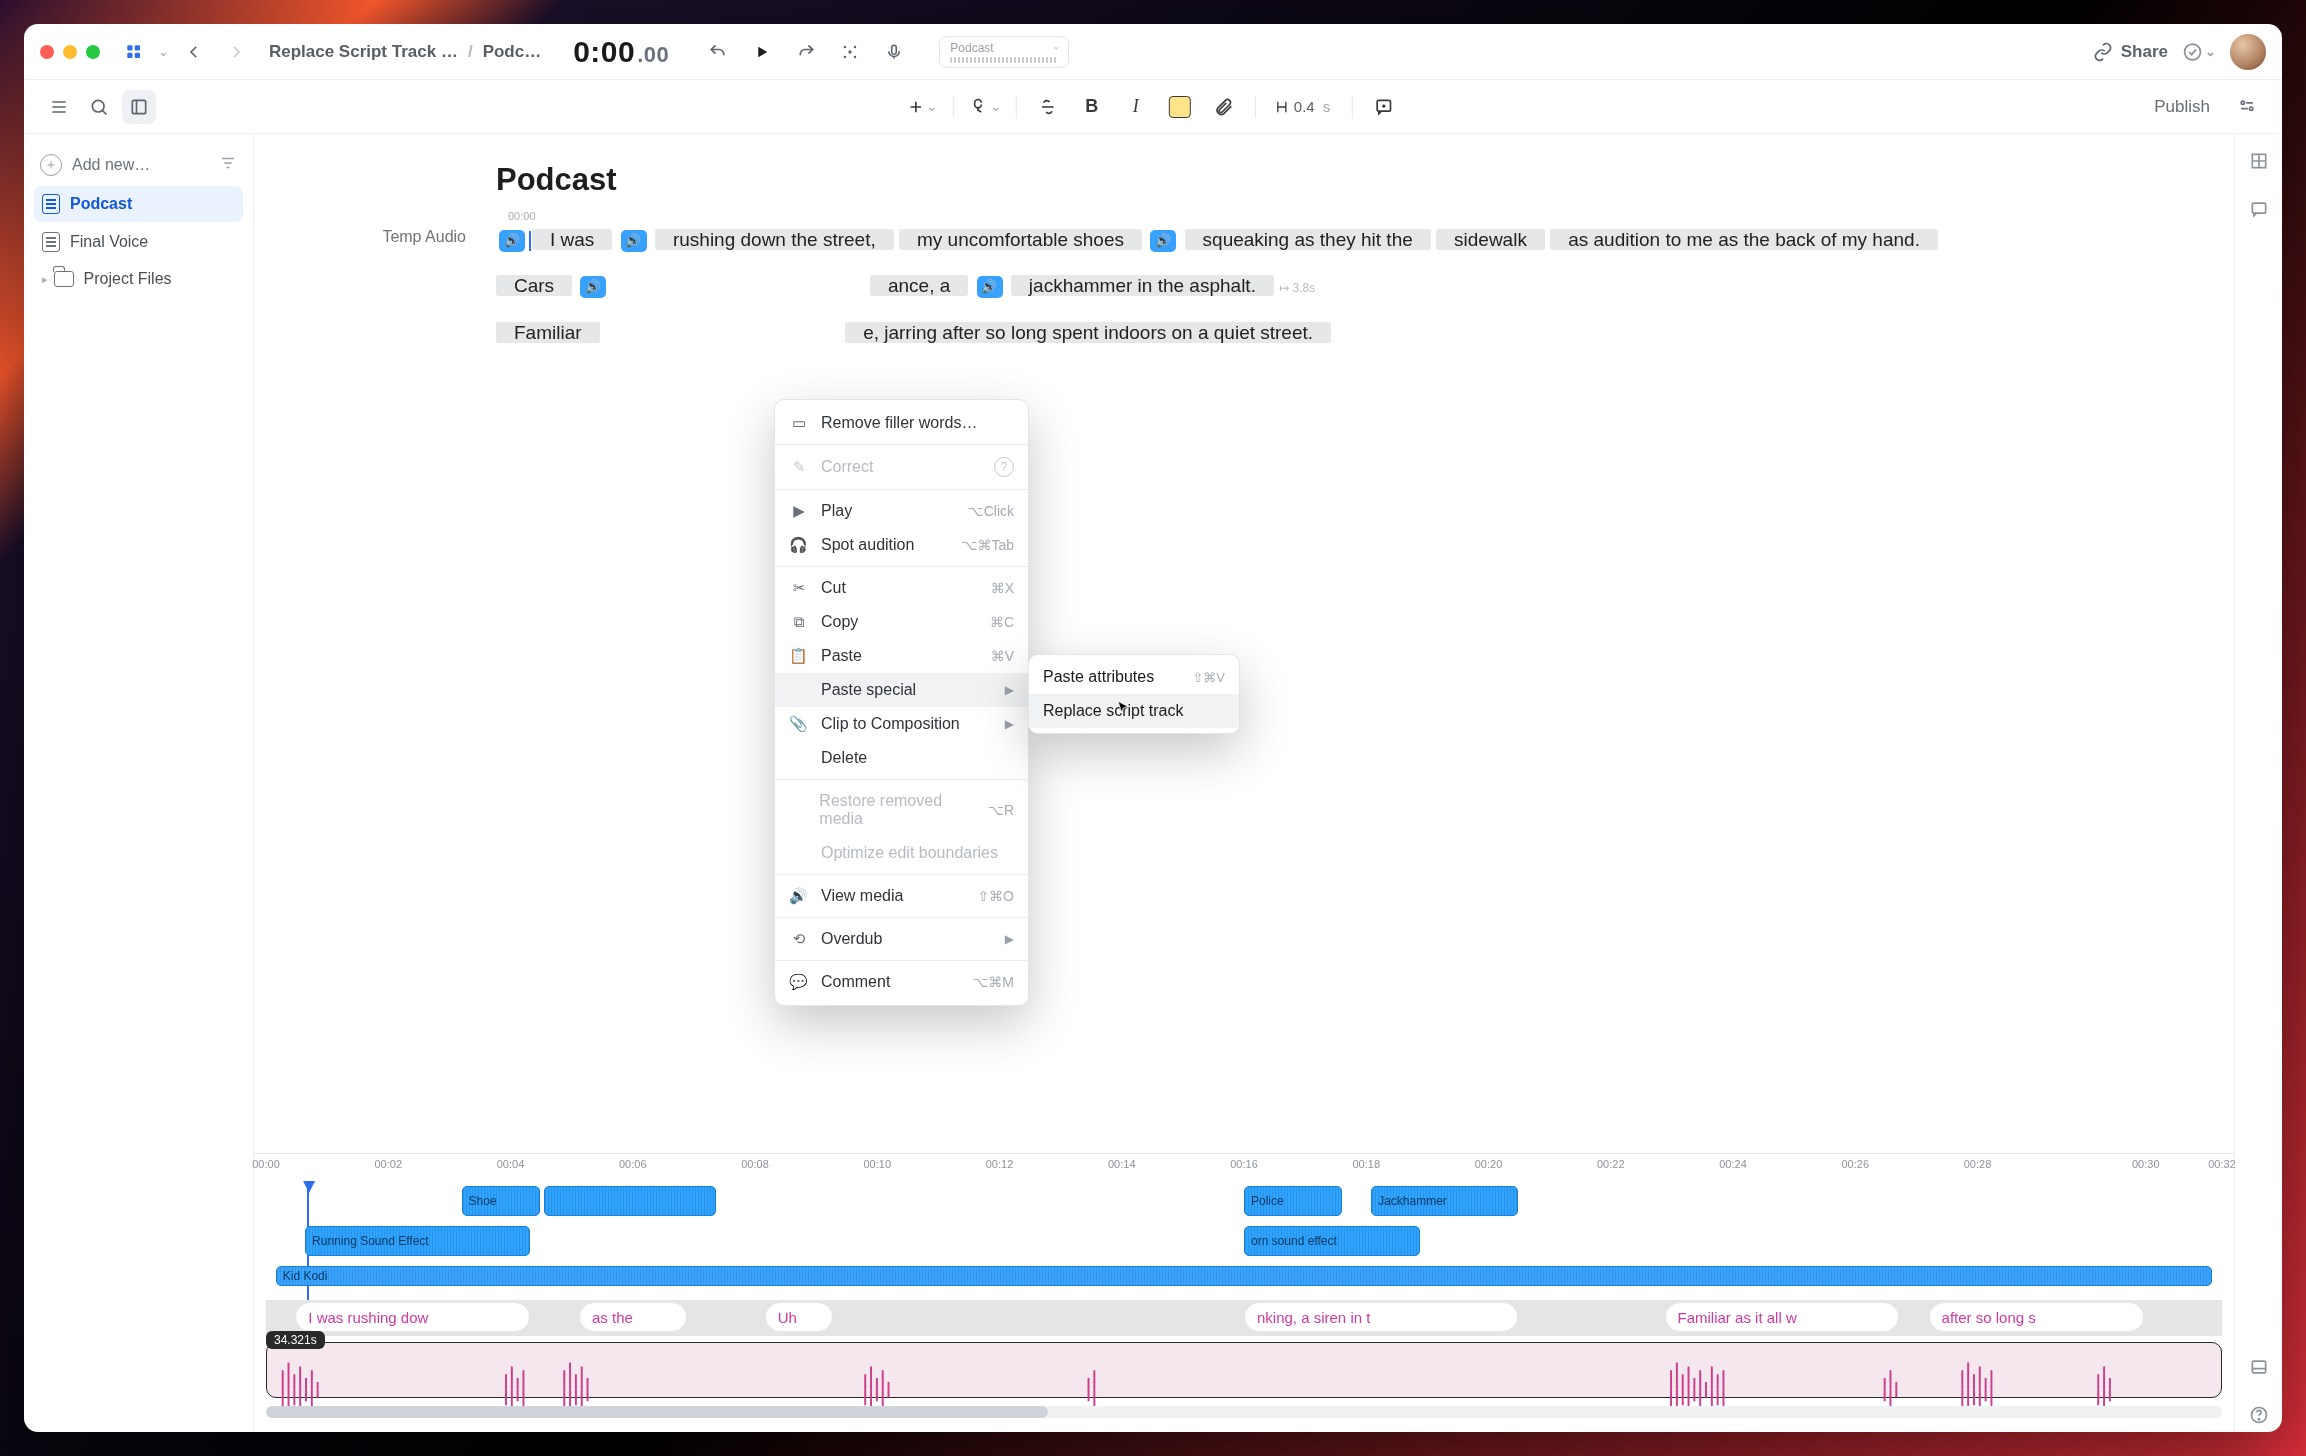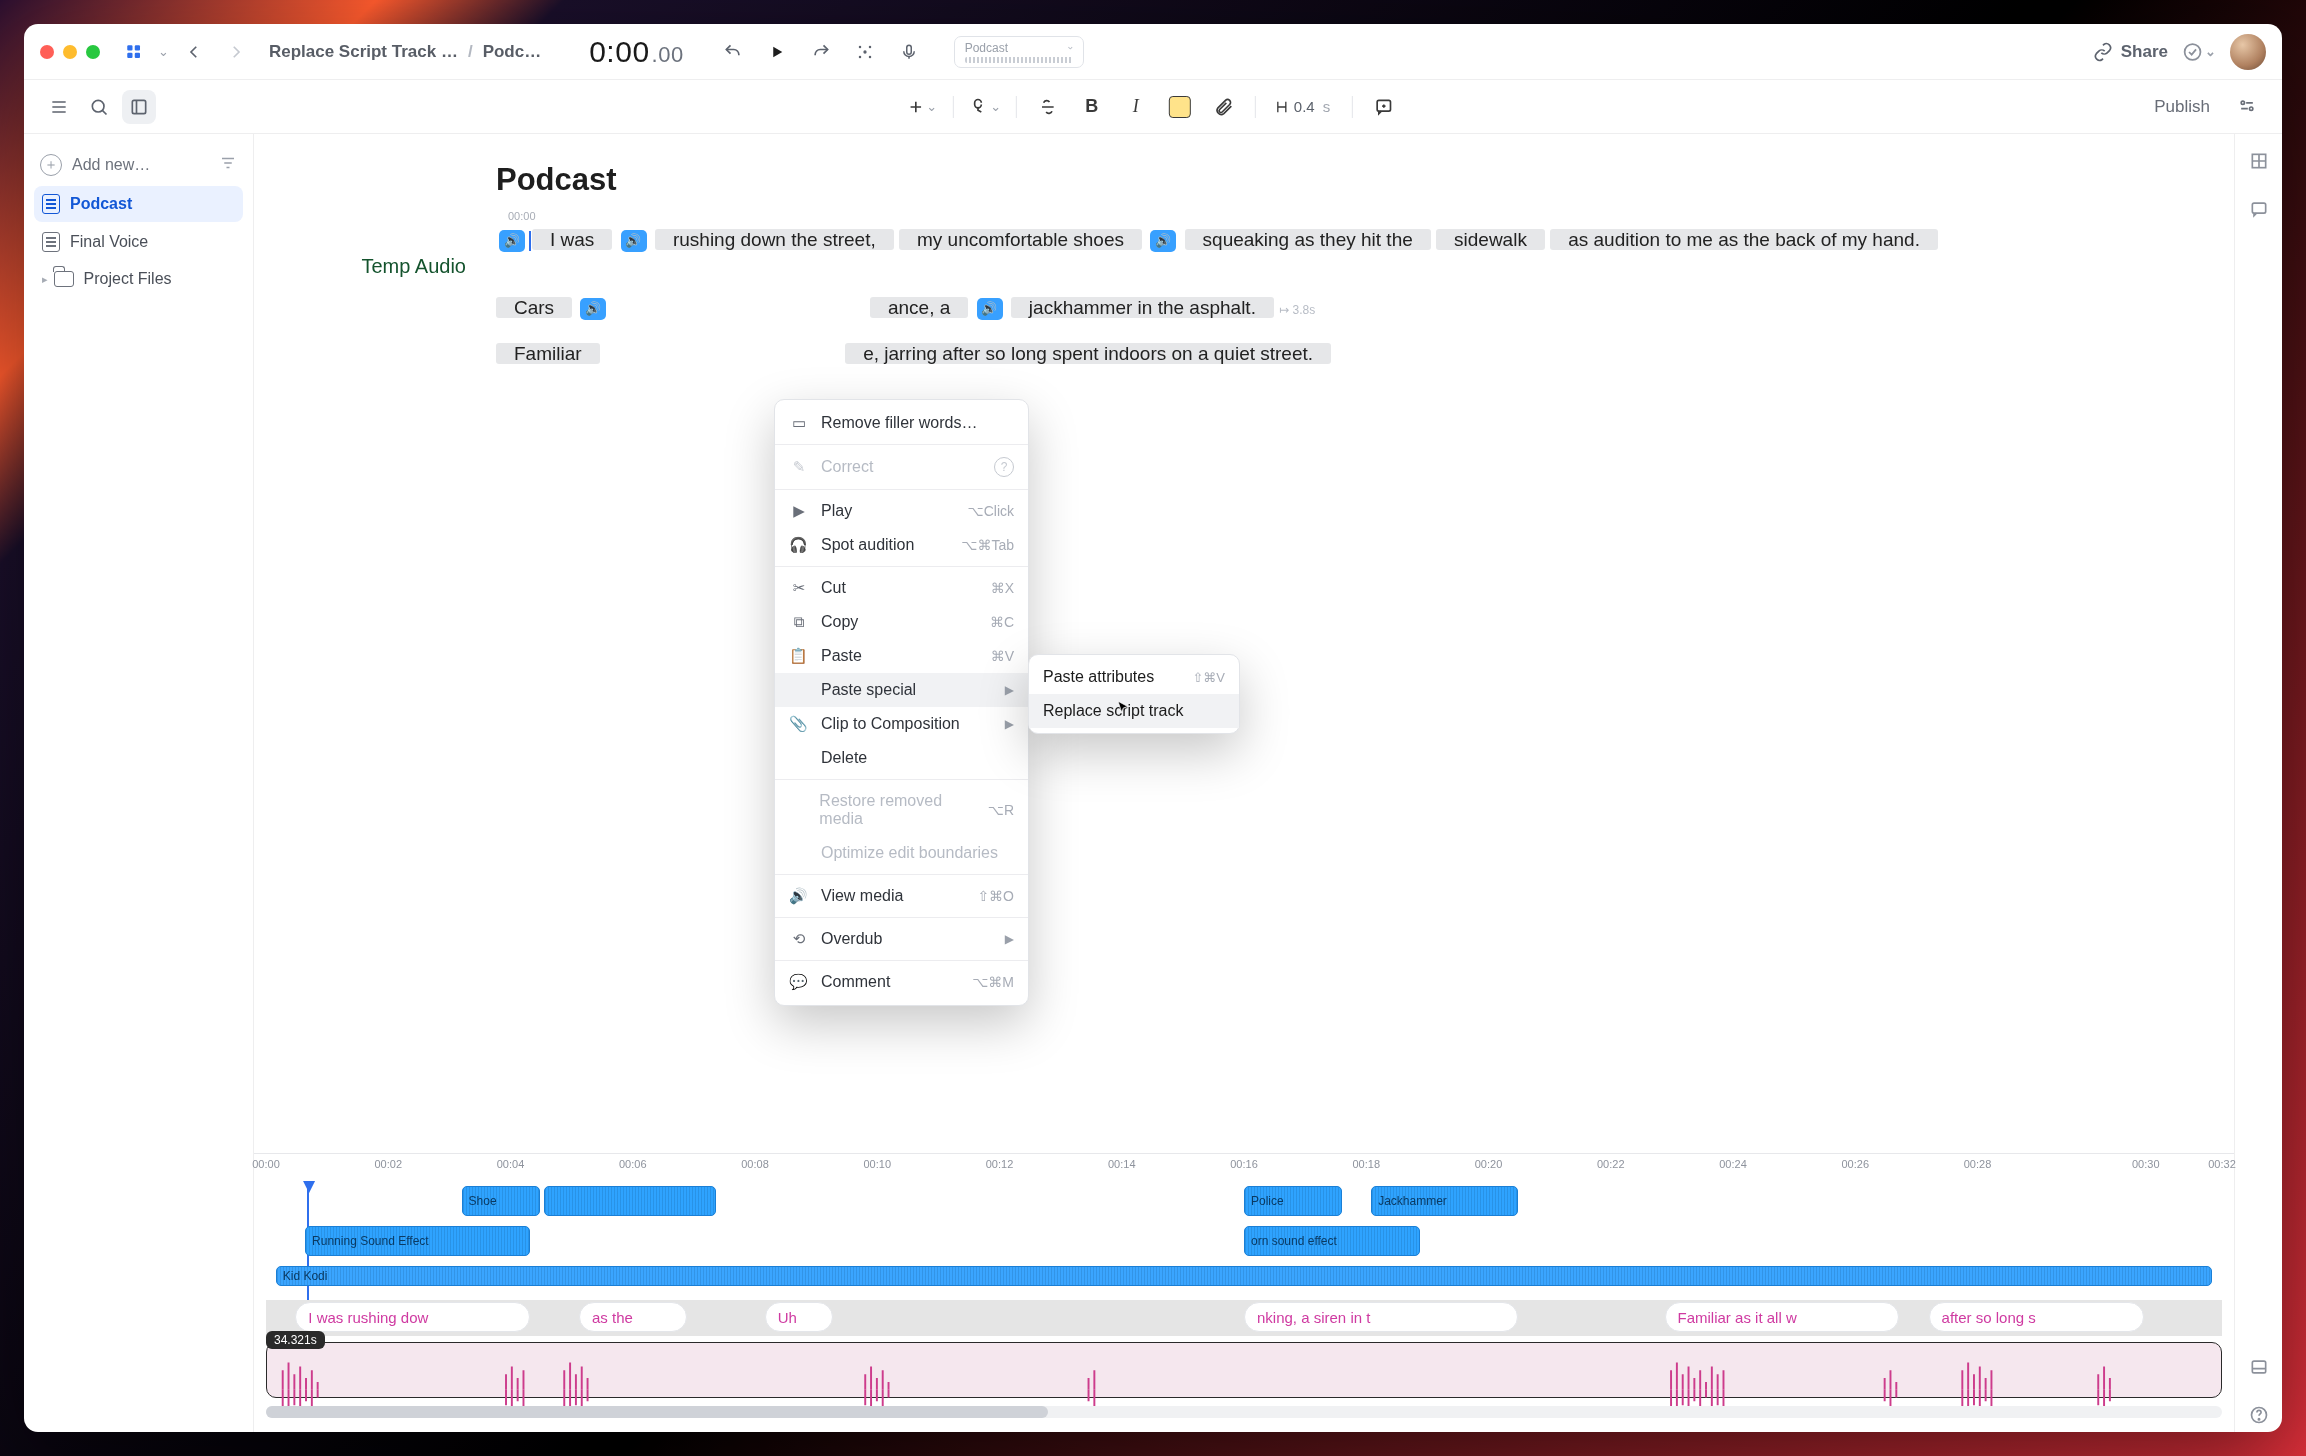--- a/index.html
+++ b/index.html
@@ -37,21 +37,21 @@
 }
 .chev { color:#9aa0aa; font-size:13px; }
 .icon-btn {
   width:34px; height:34px; border-radius:8px;
   display:inline-flex; align-items:center; justify-content:center;
   color:#5d636e; cursor:pointer;
 }
 .icon-btn.dis { color:#c5c9d0; cursor:default; }
 .breadcrumbs { display:flex; align-items:center; gap:10px; margin-left:8px; font-weight:600; color:#585d66; font-size:17px; }
 .breadcrumbs .sep { color:#b3b8c1; }
-.timecode { font-weight:400; font-size:30px; letter-spacing:.5px; margin-left:40px; color:#1a1a1a; display:flex; align-items:baseline;text-align:right; }
+.timecode { font-weight:700; font-size:30px; letter-spacing:.5px; margin-left:24px; color:#1a1a1a; display:flex; align-items:baseline;text-align:right; }
 .timecode .sub { font-size:22px; color:#6c727d; margin-left:2px; }
 .tb-center { display:flex; align-items:center; gap:10px; margin-left:24px; }
 .speaker-pill {
   margin-left:18px; width:130px; height:32px;
   border:1px solid #e0e3e8; border-radius:7px;
   display:flex; flex-direction:column; justify-content:center;
   padding:0 10px; color:#9aa0aa; font-size:12px; position:relative;
 }
 .speaker-pill .wave { height:6px; background:repeating-linear-gradient(90deg,#c9cdd4 0 2px,transparent 2px 4px); margin-top:2px; border-radius:2px; }
 .speaker-pill::after { content:"⌃"; position:absolute; right:8px; top:3px; transform:rotate(180deg); color:#b6bbc4; font-size:10px; }
@@ -89,21 +89,21 @@
 .tree-item .doc-ic { width:18px; height:20px; border:1.5px solid currentColor; border-radius:3px; position:relative; }
 .tree-item .doc-ic::after { content:""; position:absolute; left:3px; right:3px; top:4px; height:1.5px; background:currentColor; box-shadow:0 4px 0 currentColor, 0 8px 0 currentColor; }
 .tree-item .fold-ic { width:20px; height:16px; border:1.5px solid #6d727c; border-radius:3px; position:relative; }
 .tree-item .fold-ic::before { content:""; position:absolute; left:-1.5px; top:-6px; width:10px; height:5px; border:1.5px solid #6d727c; border-bottom:none; border-radius:3px 3px 0 0; }
 .tree-caret { color:#a6abb4; font-size:11px; margin-right:-4px; }
 
 .editor-wrap { flex:1; display:flex; flex-direction:column; min-width:0; }
 .editor-scroll { flex:1; overflow:hidden; position:relative; padding:28px 42px 0 42px; }
 .doc-title { font-size:31px; font-weight:700; margin:0 0 26px 200px; color:#1e1e1e; }
 .line { position:relative; margin-bottom:14px; display:flex; }
-.speaker-label { width:200px; text-align:right; padding-right:30px; color:#14532d; font-size:20px; padding-top:4px;margin-top:27px; }
+.speaker-label { width:200px; text-align:right; padding-right:30px; color:#737373; font-size:16px; padding-top:4px; }
 .line-text { flex:1; font-size:19px; line-height:1.7; color:#222; }
 .hl { background:#e6e7e9; border-radius:3px; padding:0 18px; }
 .snd {
   display:inline-flex; align-items:center; justify-content:center;
   width:26px; height:22px; background:#38a0ff; border-radius:5px; color:#fff;
   vertical-align:middle; margin:0 3px; font-size:13px;
 }
 .tiny-ts { position:absolute; top:-14px; left:212px; font-size:11px; color:#a8adb6; }
 .gap-badge { font-size:12px; color:#b7bcc5; margin-left:0; }
 .cursor-caret { display:inline-block; width:2px; height:20px; background:#2f6fed; vertical-align:middle; margin:0 1px; }

